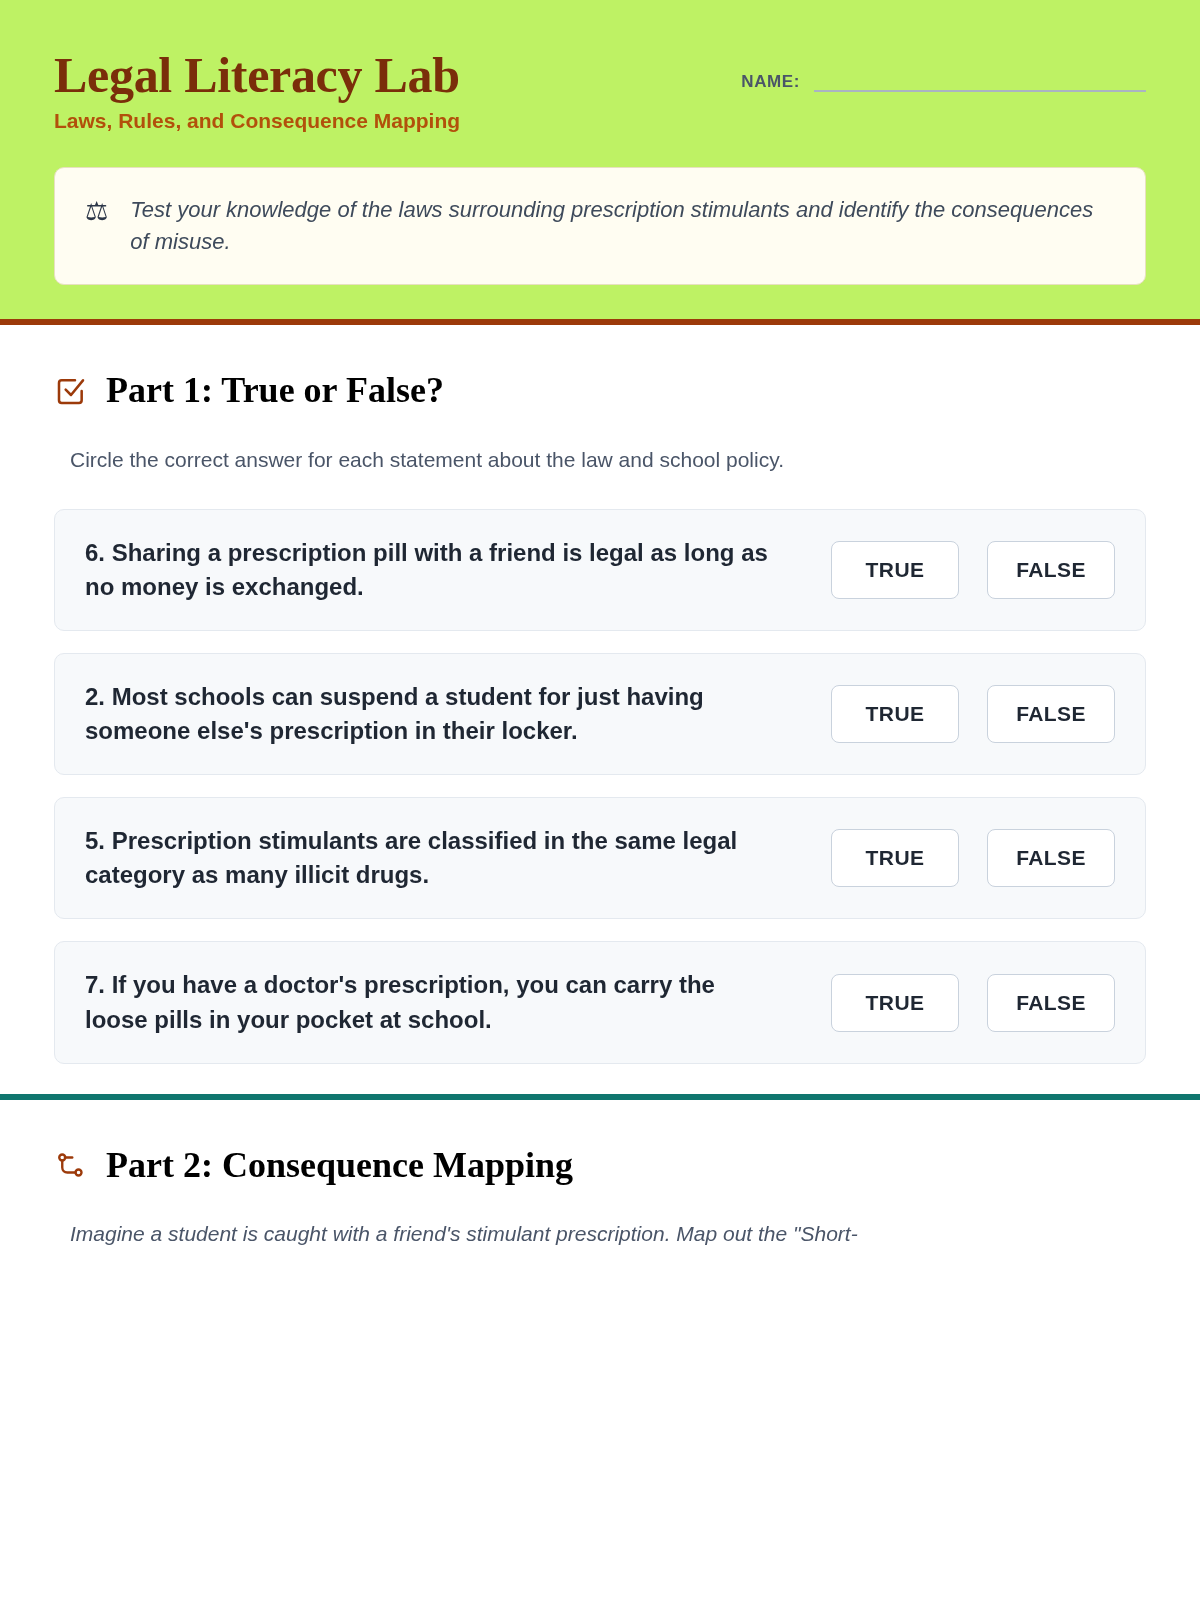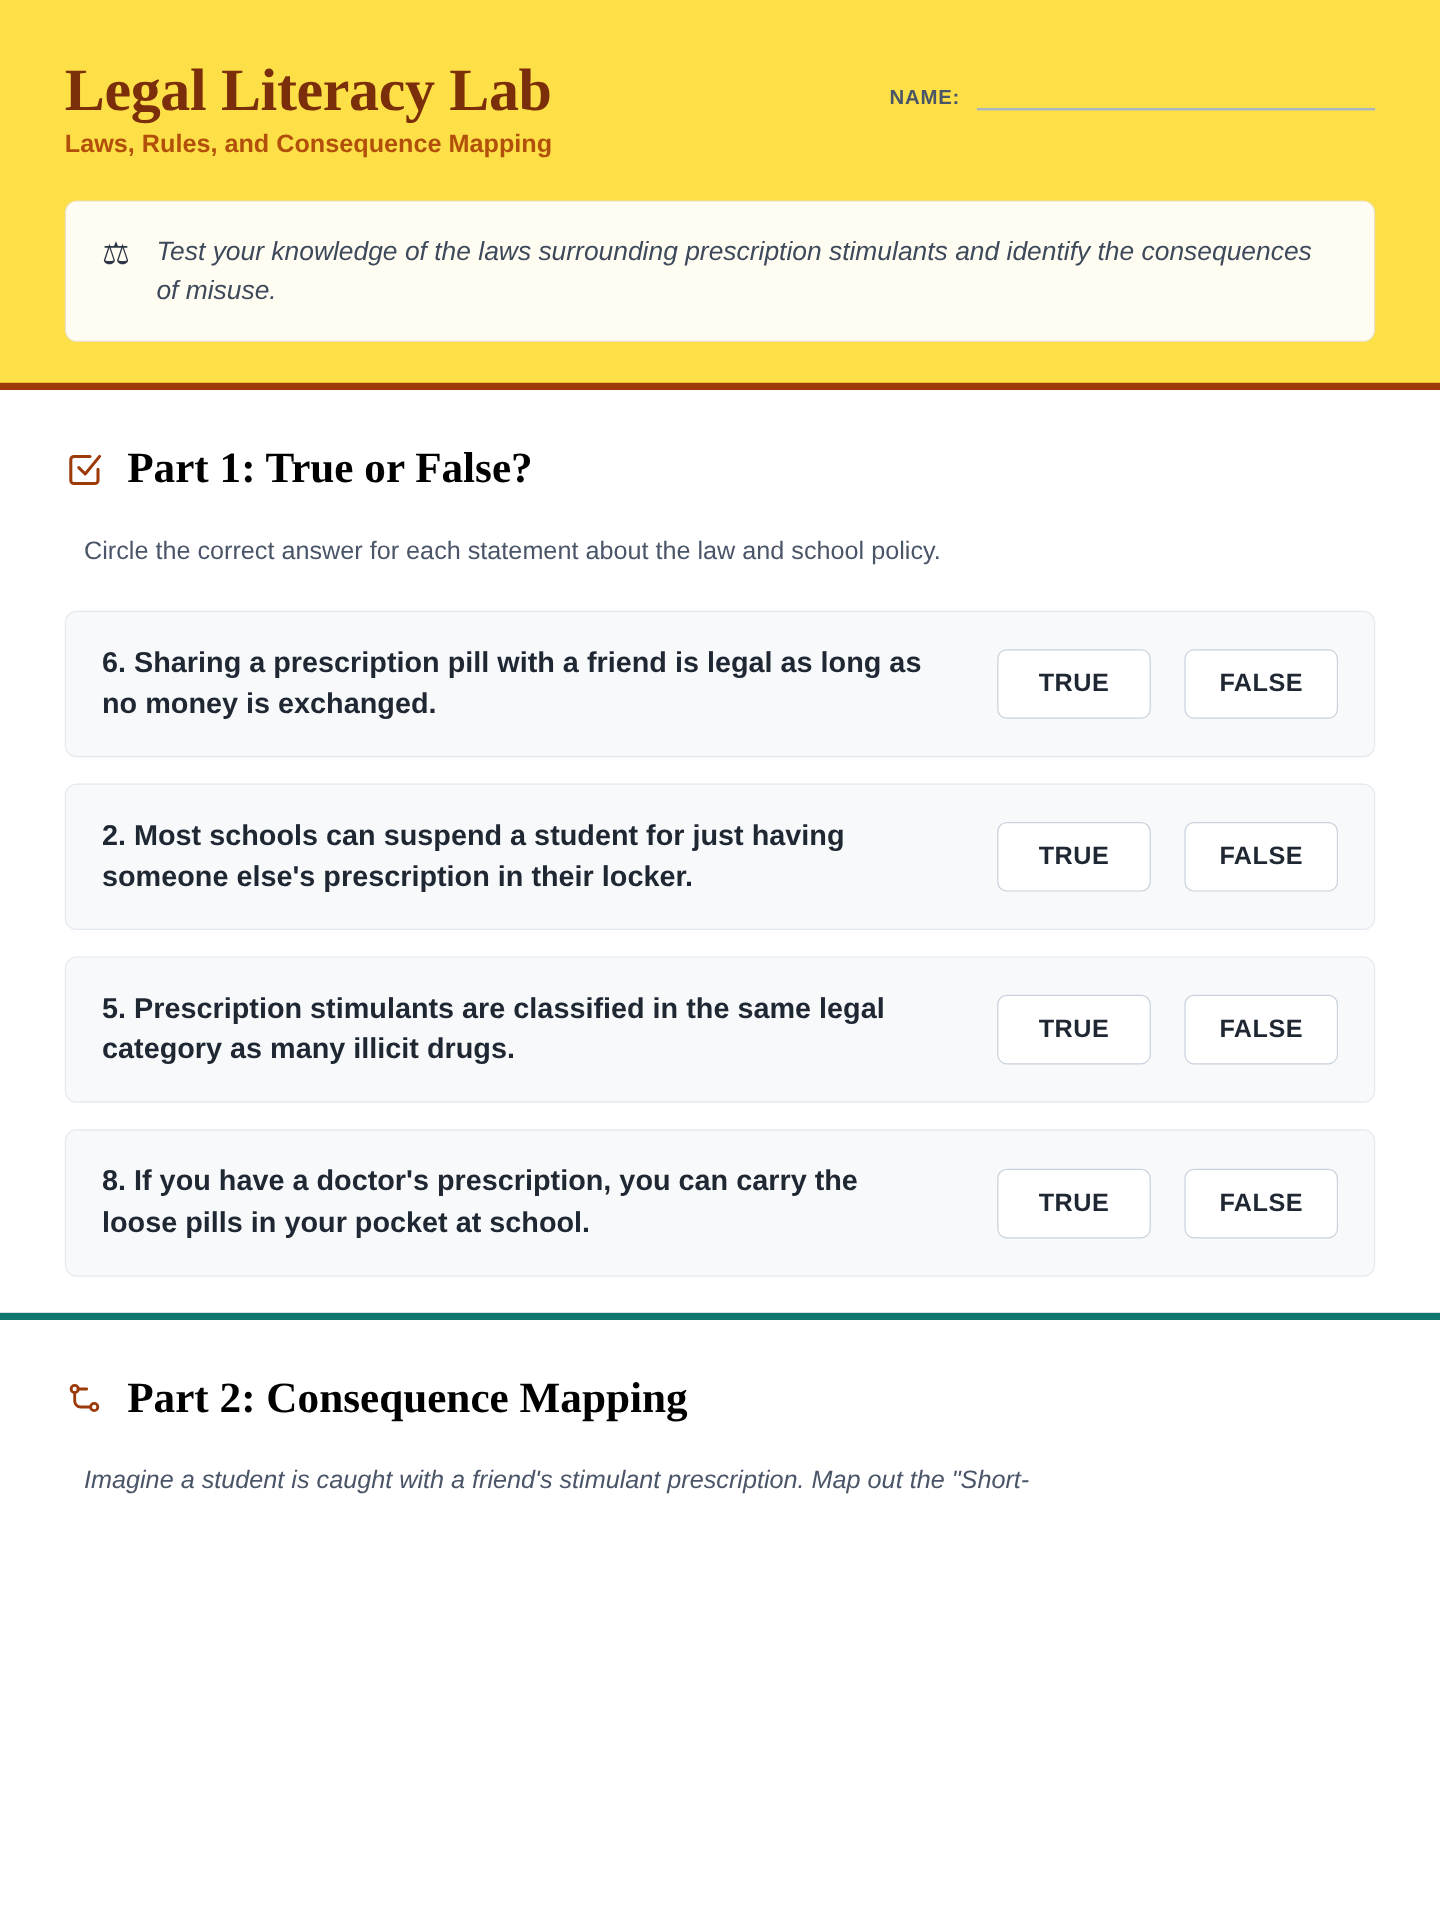--- a/index.html
+++ b/index.html
@@ -7,21 +7,21 @@
     margin: 0;
     padding: 0;
     width: 1200px;
     background: #ffffff;
     font-family: "Liberation Sans", sans-serif;
   }
   body { width: 1200px; min-height: 1600px; overflow: hidden; }
 
   
   .header {
-    background: #fde047;
+    background: #bef264;
     border-bottom: 6px solid #9c3a0a;
     padding: 44px 54px 34px 54px;
   }
   .header-top {
     display: flex;
     align-items: flex-start;
     justify-content: space-between;
   }
   .title-block { padding-top: 4px; }
   .main-title {
@@ -217,21 +217,21 @@
 
       <div class="tf-item">
         <div class="tf-text">5. Prescription stimulants are classified in the same legal category as many illicit drugs.</div>
         <div class="tf-buttons">
           <div class="tf-btn">TRUE</div>
           <div class="tf-btn">FALSE</div>
         </div>
       </div>
 
       <div class="tf-item">
-        <div class="tf-text">8. If you have a doctor's prescription, you can carry the loose pills in your pocket at school.</div>
+        <div class="tf-text">7. If you have a doctor's prescription, you can carry the loose pills in your pocket at school.</div>
         <div class="tf-buttons">
           <div class="tf-btn">TRUE</div>
           <div class="tf-btn">FALSE</div>
         </div>
       </div>
 
     </div>
   </div>
 
   <div class="section divider-top">

